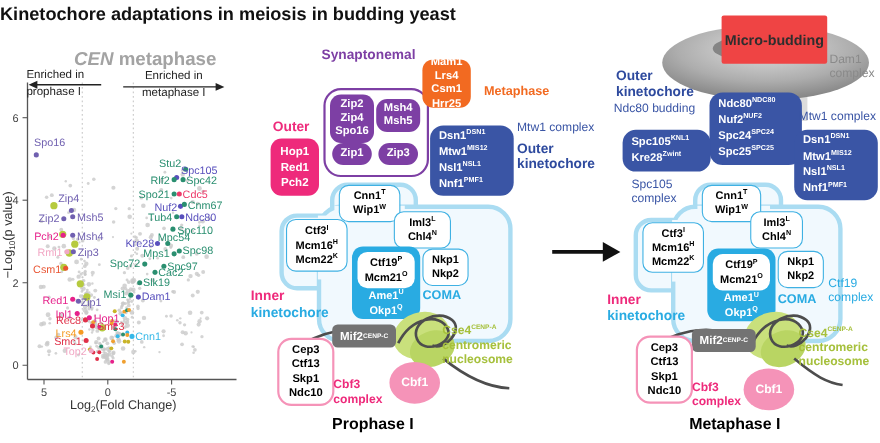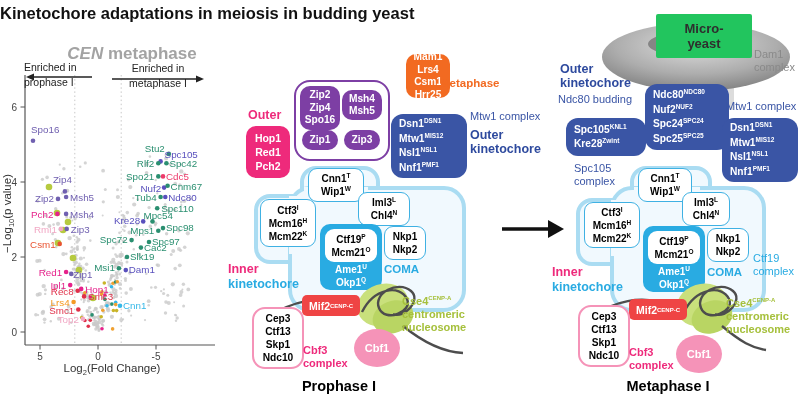--- a/index.html
+++ b/index.html
@@ -14,40 +14,40 @@
       align-items:center;justify-content:center;text-align:center;font-size:10.2px;line-height:12.5px;}
   .purplebx{background:#7d3fa4;}
   .pinkbx{background:#ee2a7b;}
   .orangebx{background:#f26a21;}
   .bluebx{background:#3a55a5;align-items:flex-start;text-align:left;padding-left:8px;
           border-radius:12px;line-height:14.5px;}
   .whitebx{background:#fff;border:1.6px solid #3fb1e3;border-radius:9px;color:#000;
            font-weight:700;font-size:10px;line-height:13px;}
   .comabx{background:#29abe2;border-radius:10px;}
   .comatxt{color:#fff;font-weight:700;font-size:10px;line-height:13px;text-align:center;}
-  .mifbx{background:#ef4444;border-radius:5px;color:#fff;font-weight:700;font-size:10.5px;
+  .mifbx{background:#737373;border-radius:5px;color:#fff;font-weight:700;font-size:10.5px;
          display:flex;align-items:center;justify-content:center;}
   .cbf3bx{background:#fff;border:2.5px solid #f593b8;border-radius:13px;color:#000;font-weight:700;
           font-size:10.2px;line-height:13px;display:flex;flex-direction:column;align-items:center;justify-content:center;}
   .cbf1{background:#f593b8;border-radius:50%;color:#fff;font-weight:700;font-size:11px;
         display:flex;align-items:center;justify-content:center;}
   sup{font-size:6.5px;line-height:0;vertical-align:super;}
   .blob{background:#f1f9fe;border:4.5px solid #aadcf2;border-radius:22px;}
   .patch{background:#f1f9fe;}
   .synlab{color:#7d3fa4;font-size:12.5px;line-height:13.5px;text-align:center;font-weight:700;}
   .pinklab{color:#ee2a7b;font-weight:700;}
   .cyanlab{color:#29abe2;font-weight:700;}
   .bluelab{color:#3a55a5;font-size:11px;line-height:12.5px;}
   .dbluelab{color:#2e4a9e;font-weight:700;font-size:12.5px;line-height:14px;}
   .orangelab{color:#f26a21;font-weight:700;font-size:11.5px;}
   .olivelab{color:#a6c03c;font-size:11px;line-height:13px;font-weight:700;}
   .graylab{color:#8a8a8a;font-size:11px;line-height:12.5px;}
   .caption{color:#000;font-weight:bold;font-size:14.5px;text-align:center;}
-  .mtbox{background:#22c55e;border-radius:2px;color:#2e2e2e;font-weight:bold;font-size:13px;
-         line-height:15px;display:flex;flex-direction:column;align-items:center;justify-content:center;}
+  .mtbox{background:#ef4444;border-radius:2px;color:#2e2e2e;font-weight:bold;font-size:13px;
+         line-height:15px;display:flex;flex-direction:row;align-items:center;justify-content:center;}
   .mtcol{background:#dcdcdc;}
   
   .tick{font:10px "Liberation Sans",sans-serif;fill:#444;}
   .axlab{font:11.5px "Liberation Sans",sans-serif;fill:#333;}
   .subsup{font-size:7.5px;}
   .ann{font:10.5px "Liberation Sans",sans-serif;fill:#222;}
   .gene{font:9.8px "Liberation Sans",sans-serif;}
 </style>
 </head>
 <body>
@@ -528,20 +528,21 @@
       <circle cx="125.8" cy="270.1" r="2.3" fill="#5950bd"></circle>
       <text x="128.8" y="273.1" text-anchor="start" fill="#5950bd" class="gene">Dam1</text>
       <circle cx="120.0" cy="305.8" r="2.3" fill="#35b8e8"></circle>
       <text x="123.0" y="308.8" text-anchor="start" fill="#35b8e8" class="gene">Cnn1</text>
     </svg>
   <div class="abs cenTitle">
     <span class="cen">CEN</span><span> metaphase</span>
   </div>
 
   <div class="abs synlab" style="left:254px;top:44px;width:162px">
+    <div>Synaptonemal</div>
   </div>
   <div class="abs" style="left:294px;top:80px;width:92px;height:77px;border:2px solid #7d3fa4;border-radius:16px"></div>
   <div class="abs bx purplebx" style="left:300px;top:86px;width:40px;height:44px">
     <div>Zip2</div>
     <div>Zip4</div>
     <div>Spo16</div>
   </div>
   <div class="abs bx purplebx" style="left:342px;top:90px;width:40px;height:30px">
     <div>Msh4</div>
     <div>Msh5</div>
@@ -549,21 +550,21 @@
   <div class="abs bx purplebx" style="left:302px;top:130px;width:36px;height:20px;border-radius:10px">Zip1</div>
   <div class="abs bx purplebx" style="left:344px;top:130px;width:36px;height:20px;border-radius:10px">Zip3</div>
 
   <div class="abs pinklab" style="left:248px;top:108px;font-size:12.5px">Outer</div>
   <div class="abs bx pinkbx" style="left:246px;top:126px;width:44px;height:52px;font-size:10.5px;line-height:14px">
     <div>Hop1</div>
     <div>Red1</div>
     <div>Pch2</div>
   </div>
 
-  <div class="abs bx orangebx" style="left:406px;top:54px;width:44px;height:44px">
+  <div class="abs bx orangebx" style="left:384px;top:54px;width:44px;height:44px">
     <div>Mam1</div>
     <div>Lrs4</div>
     <div>Csm1</div>
     <div>Hrr25</div>
   </div>
   <div class="abs orangelab" style="left:440px;top:77px">Metaphase</div>
 
   <div class="abs bx bluebx" style="left:391px;top:114px;width:68px;height:64px">
     <div><span>Dsn1</span><sup>DSN1</sup></div>
     <div><span>Mtw1</span><sup>MIS12</sup></div>
@@ -657,21 +658,21 @@
         <stop offset="0%" stop-color="#dedede"></stop>
         <stop offset="55%" stop-color="#adadad"></stop>
         <stop offset="100%" stop-color="#747474"></stop>
       </radialGradient>
     </defs>
     <ellipse cx="696" cy="57" rx="94" ry="34" fill="url(#tg)"></ellipse>
     <ellipse cx="696" cy="44" rx="48" ry="13" fill="#858585"></ellipse>
   </svg>
   <div class="abs mtbox" style="left:656px;top:14px;width:96px;height:44px">
     <div>Micro-</div>
-    <div>yeast</div>
+    <div>budding</div>
   </div>
   <div class="abs graylab" style="left:754px;top:48px">
     <div>Dam1</div>
     <div>complex</div>
   </div>
 
   <div class="abs dbluelab" style="left:560px;top:62px">
     <div>Outer</div>
     <div>kinetochore</div>
   </div>

